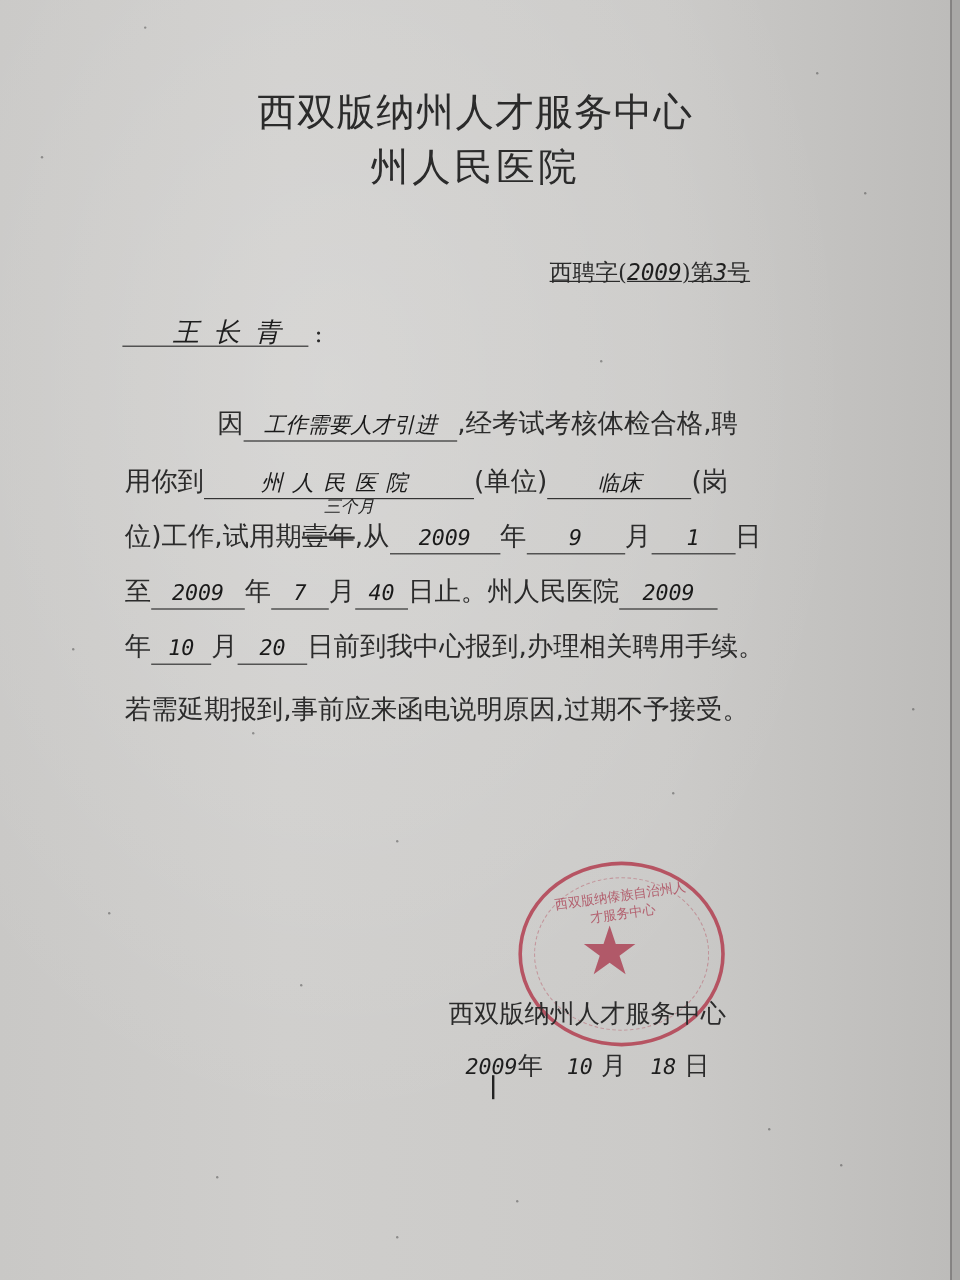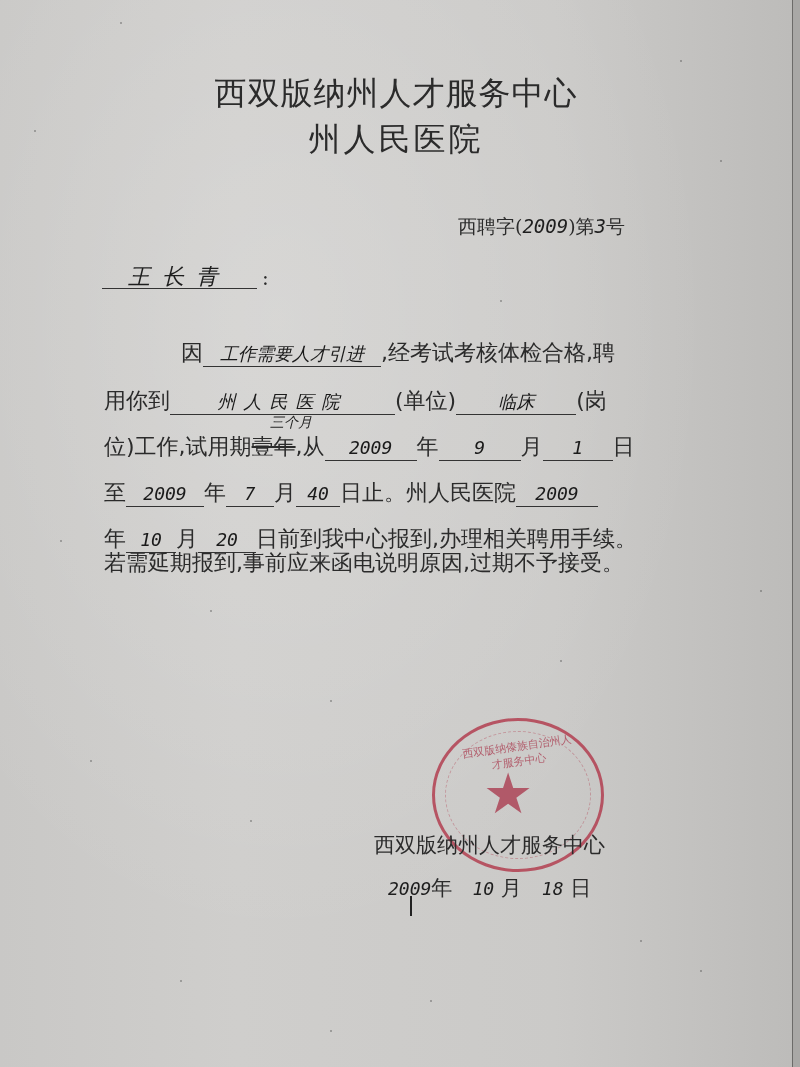--- a/index.html
+++ b/index.html
@@ -28,29 +28,30 @@
     font-size: 32px; letter-spacing: 1px; color: #2b2b2b;
   }
   .title-sub {
     position: absolute; left: 0; width: 792px; top: 118px; text-align: center;
     font-family: "DejaVu Sans", "Liberation Sans", sans-serif;
     font-size: 32px; letter-spacing: 3px; color: #2b2b2b;
   }
   .doc-number {
     position: absolute; left: 458px; top: 214px; font-size: 19px; color: #2b2b2b;
     white-space: nowrap;
+    text-decoration: underline;
   }
   .hw { font-family: "DejaVu Sans Mono", "Liberation Mono", monospace; font-style: italic; color: #1e1e1e; }
 
   .addressee-line {
     position: absolute; left: 102px; top: 262px; width: 155px; height: 26px;
     border-bottom: 1.5px solid #333;
   }
   .addressee-name {
-    position: absolute; left: 128px; top: 262px; font-size: 22px; letter-spacing: 12px;
+    position: absolute; left: 144px; top: 262px; font-size: 22px; letter-spacing: 12px;
   }
   .addressee-colon { position: absolute; left: 262px; top: 266px; font-size: 20px; }
 
   .body-line {
     position: absolute; left: 104px; font-size: 22px; white-space: nowrap; color: #2b2b2b;
     font-family: "DejaVu Sans", "Liberation Sans", sans-serif;
   }
   .blank {
     display: inline-block; border-bottom: 1.5px solid #333; text-align: center;
     font-family: "DejaVu Sans Mono", "Liberation Mono", monospace; font-style: italic;
@@ -142,21 +143,21 @@
 </div>
 
 <div class="body-line" style="top:478px;">
   <span>至</span><span class="blank" style="width:78px">2009</span><span>年</span><span class="blank" style="width:48px">7</span><span>月</span><span class="blank" style="width:44px">40</span><span>日止。州人民医院</span><span class="blank" style="width:82px">2009</span>
 </div>
 
 <div class="body-line" style="top:524px;">
   <span>年</span><span class="blank" style="width:50px">10</span><span>月</span><span class="blank" style="width:58px">20</span><span>日前到我中心报到,办理相关聘用手续。</span>
 </div>
 
-<div class="body-line" style="top:548px;text-align:center;">若需延期报到,事前应来函电说明原因,过期不予接受。</div>
+<div class="body-line" style="top:576px;text-align:center;">若需延期报到,事前应来函电说明原因,过期不予接受。</div>
 
 <div class="seal">
   <div class="seal-inner"></div>
   <div class="seal-text">西双版纳傣族自治州人才服务中心</div>
   <div class="seal-star">★</div>
 </div>
 
 <div class="issuer">西双版纳州人才服务中心</div>
 <div class="issue-date">
   <span class="hw">2009</span><span>年</span>&nbsp;&nbsp;&nbsp;<span class="hw">10</span>&nbsp;<span>月</span>&nbsp;&nbsp;&nbsp;<span class="hw">18</span>&nbsp;<span>日</span>

